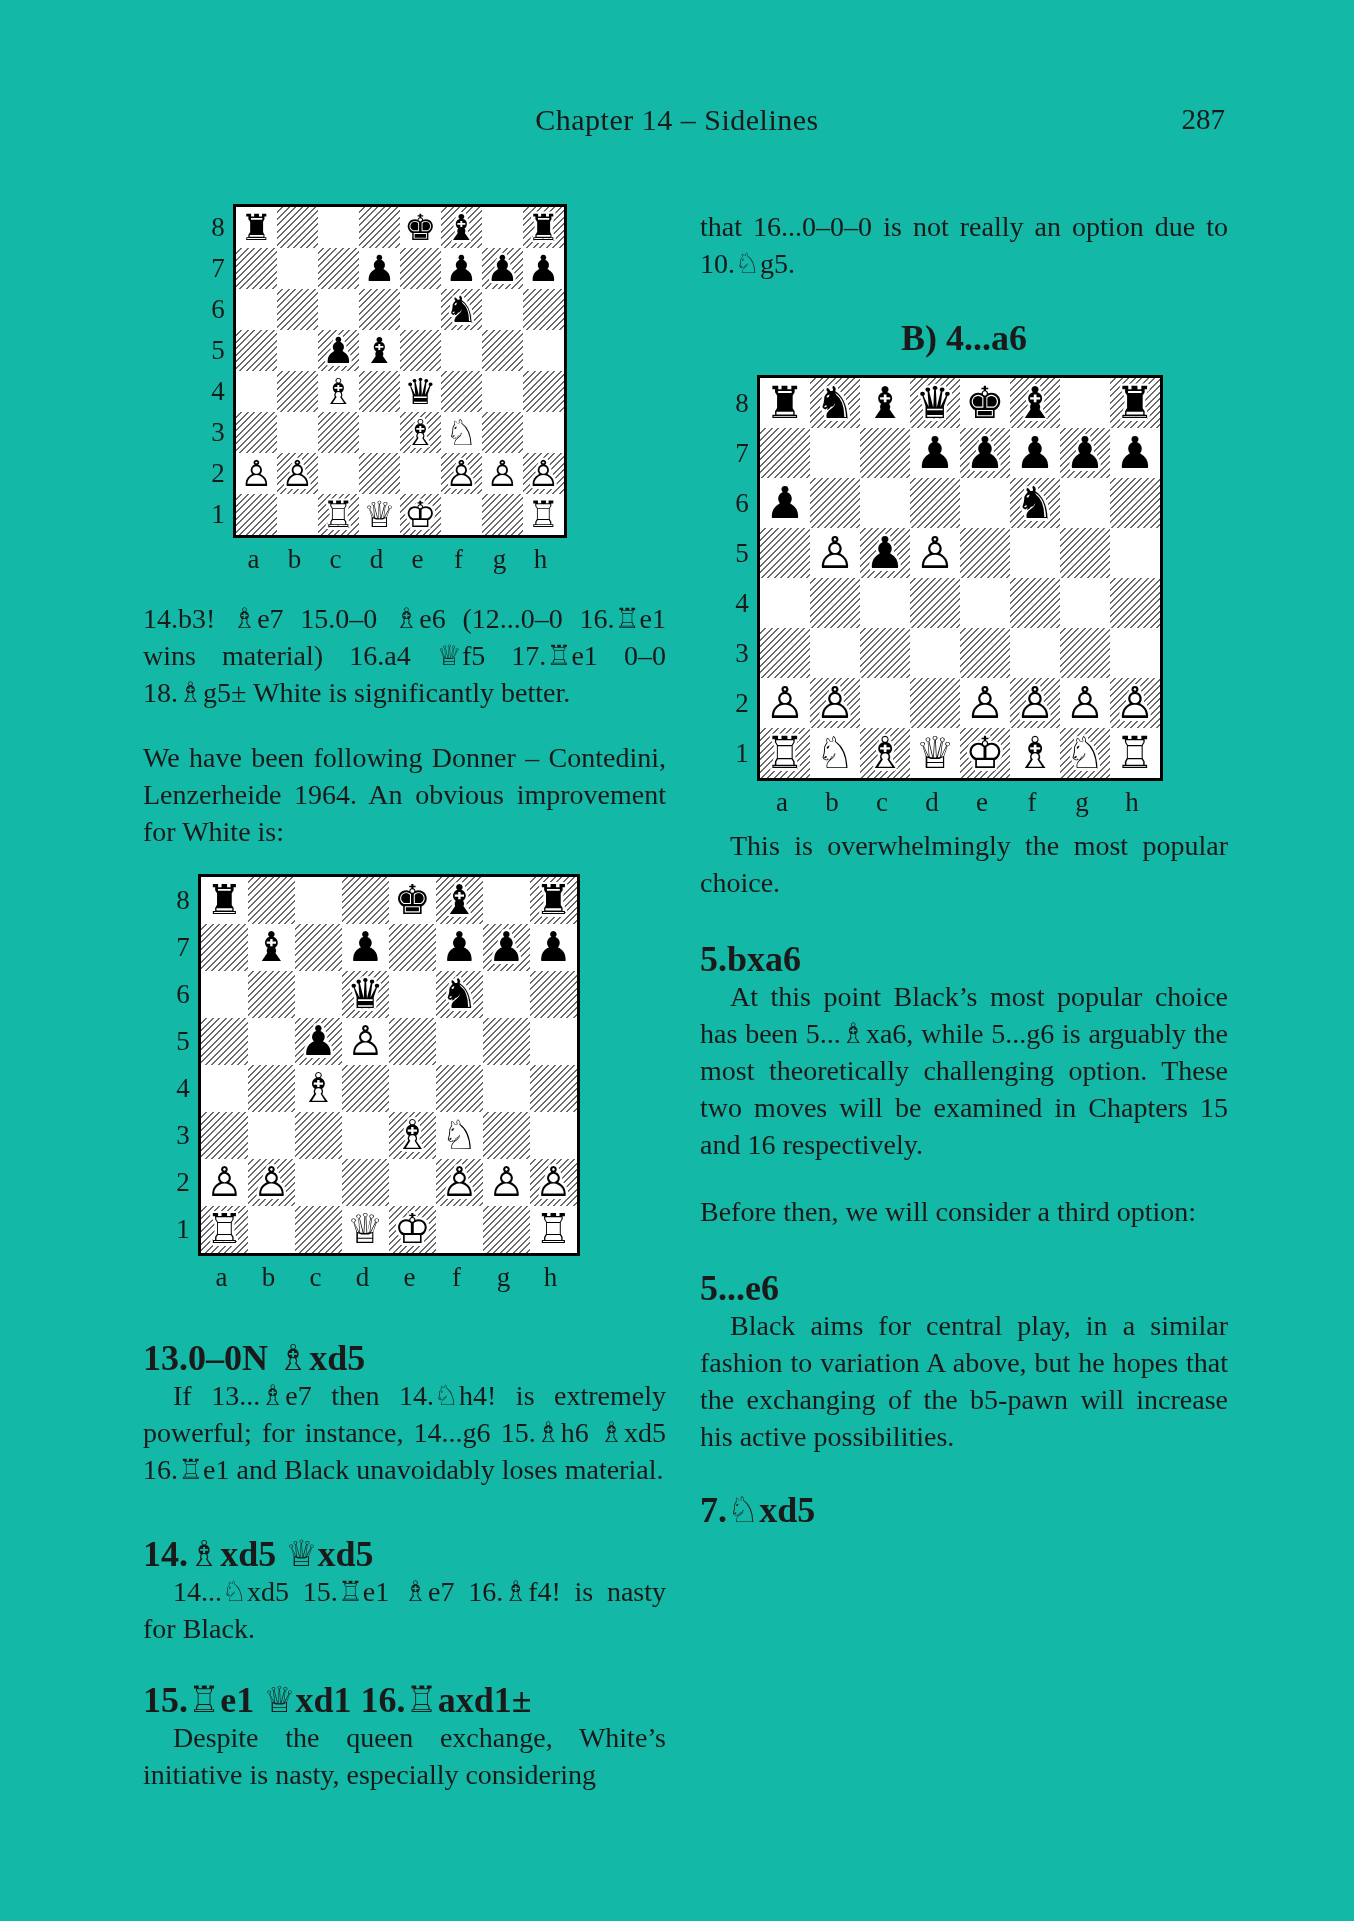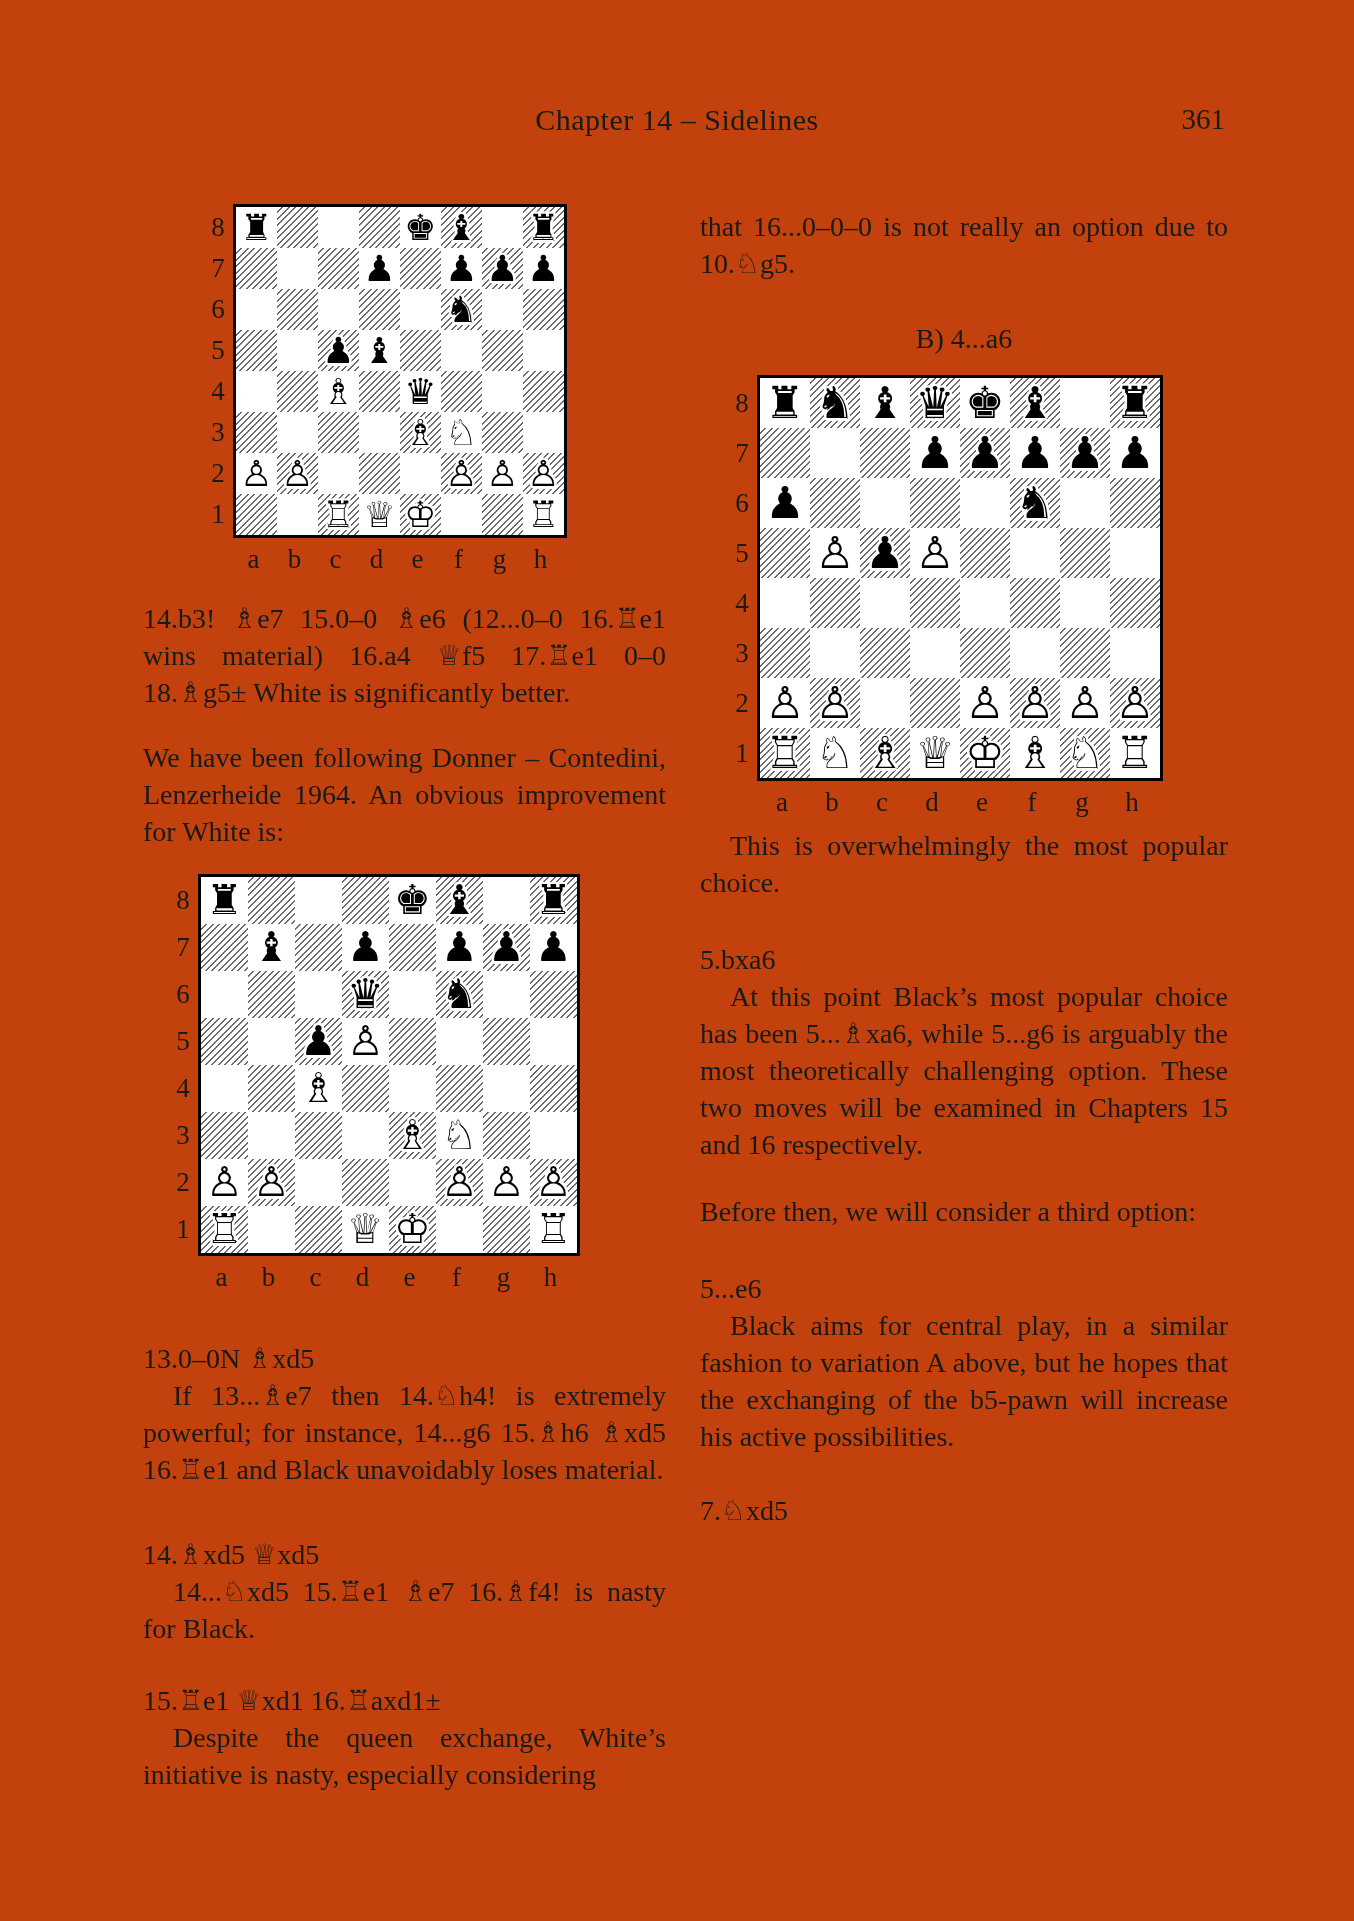--- a/index.html
+++ b/index.html
@@ -1,36 +1,36 @@
 <!DOCTYPE html>
 <html><head>
 <meta charset="utf-8">
 <style>
   html,body{margin:0;padding:0;background:#fff;}
   .page{
     position:relative;
     width:1354px;height:1921px;
-    background:#c2410c;
+    background:#14b8a6;
     font-family:"Liberation Serif","DejaVu Serif","DejaVu Sans",serif;
     color:#1a1a1a;
     overflow:hidden;
   }
   .pagehead-title{
     position:absolute;top:103px;left:0;width:100%;
     text-align:center;font-size:30px;letter-spacing:.5px;
   }
   .pagehead-num{
     position:absolute;top:103px;right:129px;font-size:29px;
   }
   .col{position:absolute;top:160px;font-size:28px;line-height:37px;}
   .col-left{left:143px;width:523px;}
   .col-right{left:700px;width:528px;}
   p{margin:0;text-align:justify;}
   p.indent{text-indent:30px;}
-  h3{margin:0;font-size:28px;line-height:37px;font-weight:normal;text-align:left;}
+  h3{margin:0;font-size:36px;line-height:37px;font-weight:bold;text-align:left;}
   .center{text-align:center;}
 
   
   .diagram{display:grid;grid-template-columns:30px max-content;}
   .ranks{
     display:grid;grid-template-rows:repeat(8,var(--sq));
     align-items:center;justify-items:center;
     padding-top:3px;font-size:27px;color:#1a1a1a;
   }
   .board{
@@ -82,21 +82,21 @@
   .mt-h5e6{margin-top:40px;}
   .mt-h6{margin-top:45px;}
   .mt-h7{margin-top:37px;}
 </style>
 </head>
 <body>
 
 <div class="page">
 
   <div class="pagehead-title">Chapter 14 – Sidelines</div>
-  <div class="pagehead-num">361</div>
+  <div class="pagehead-num">287</div>
 
   <div class="col col-left">
 
     <div class="diagram d1">
         <div class="ranks">
           <div>8</div>
           <div>7</div>
           <div>6</div>
           <div>5</div>
           <div>4</div>

